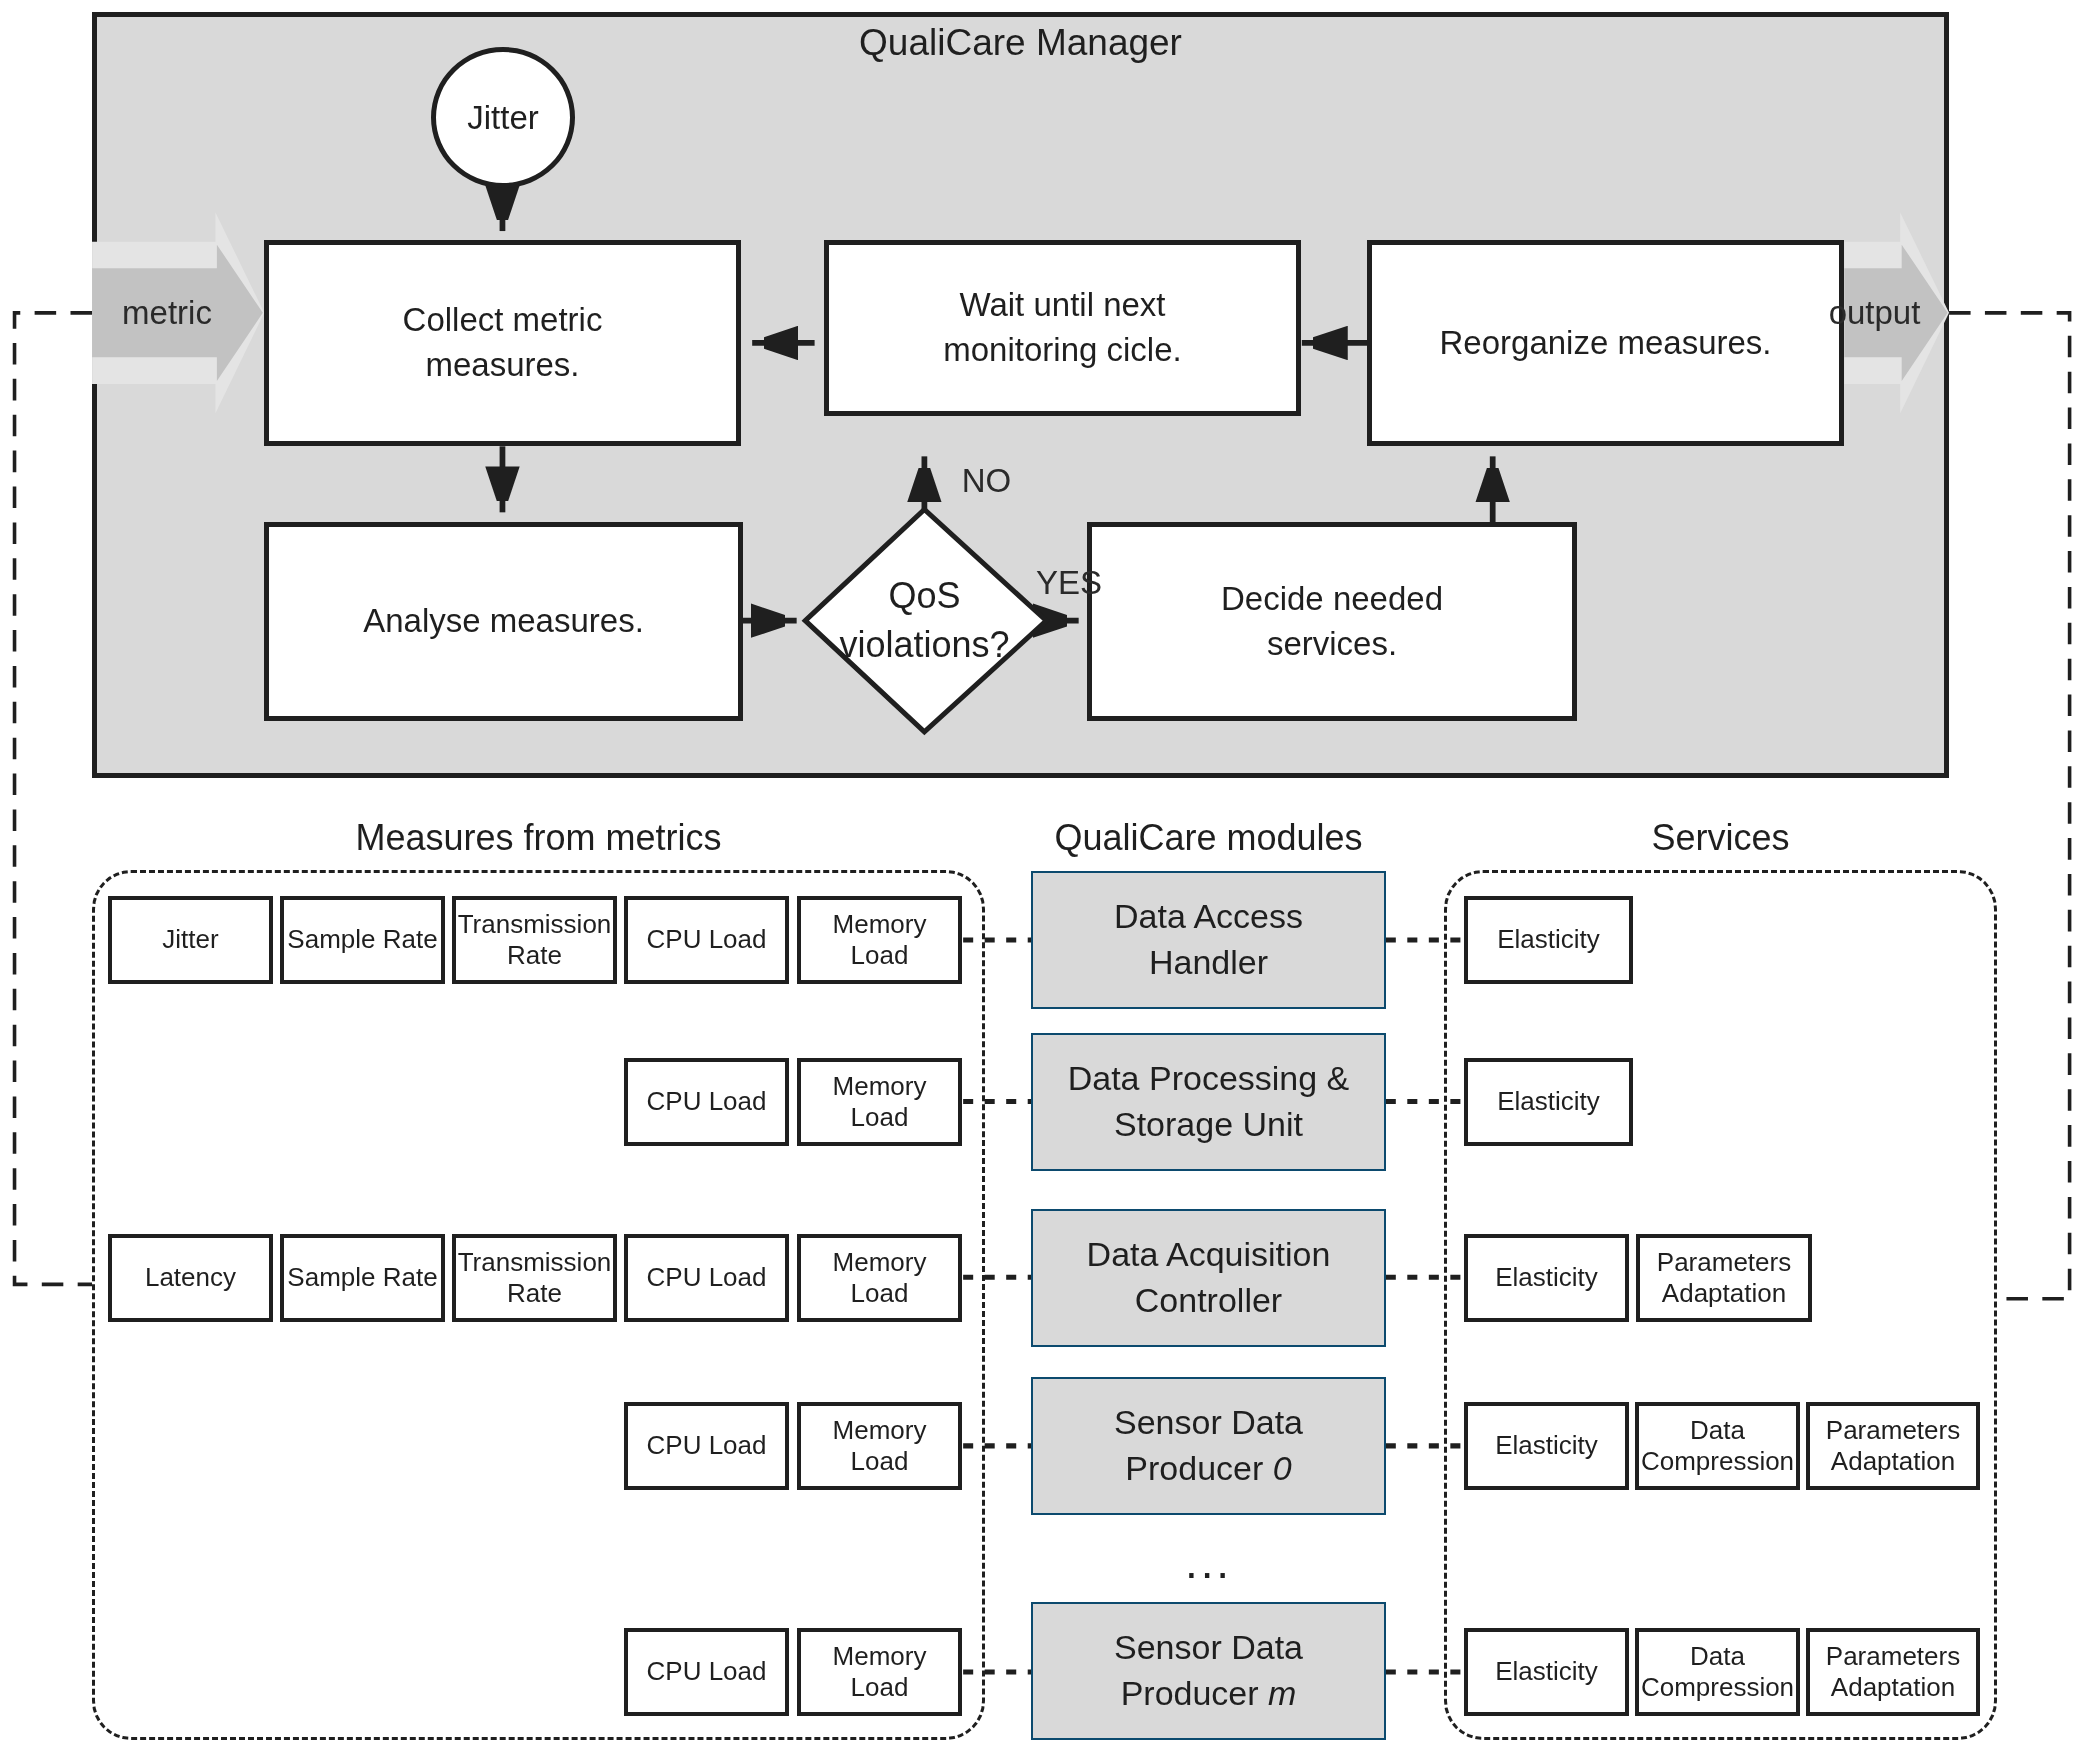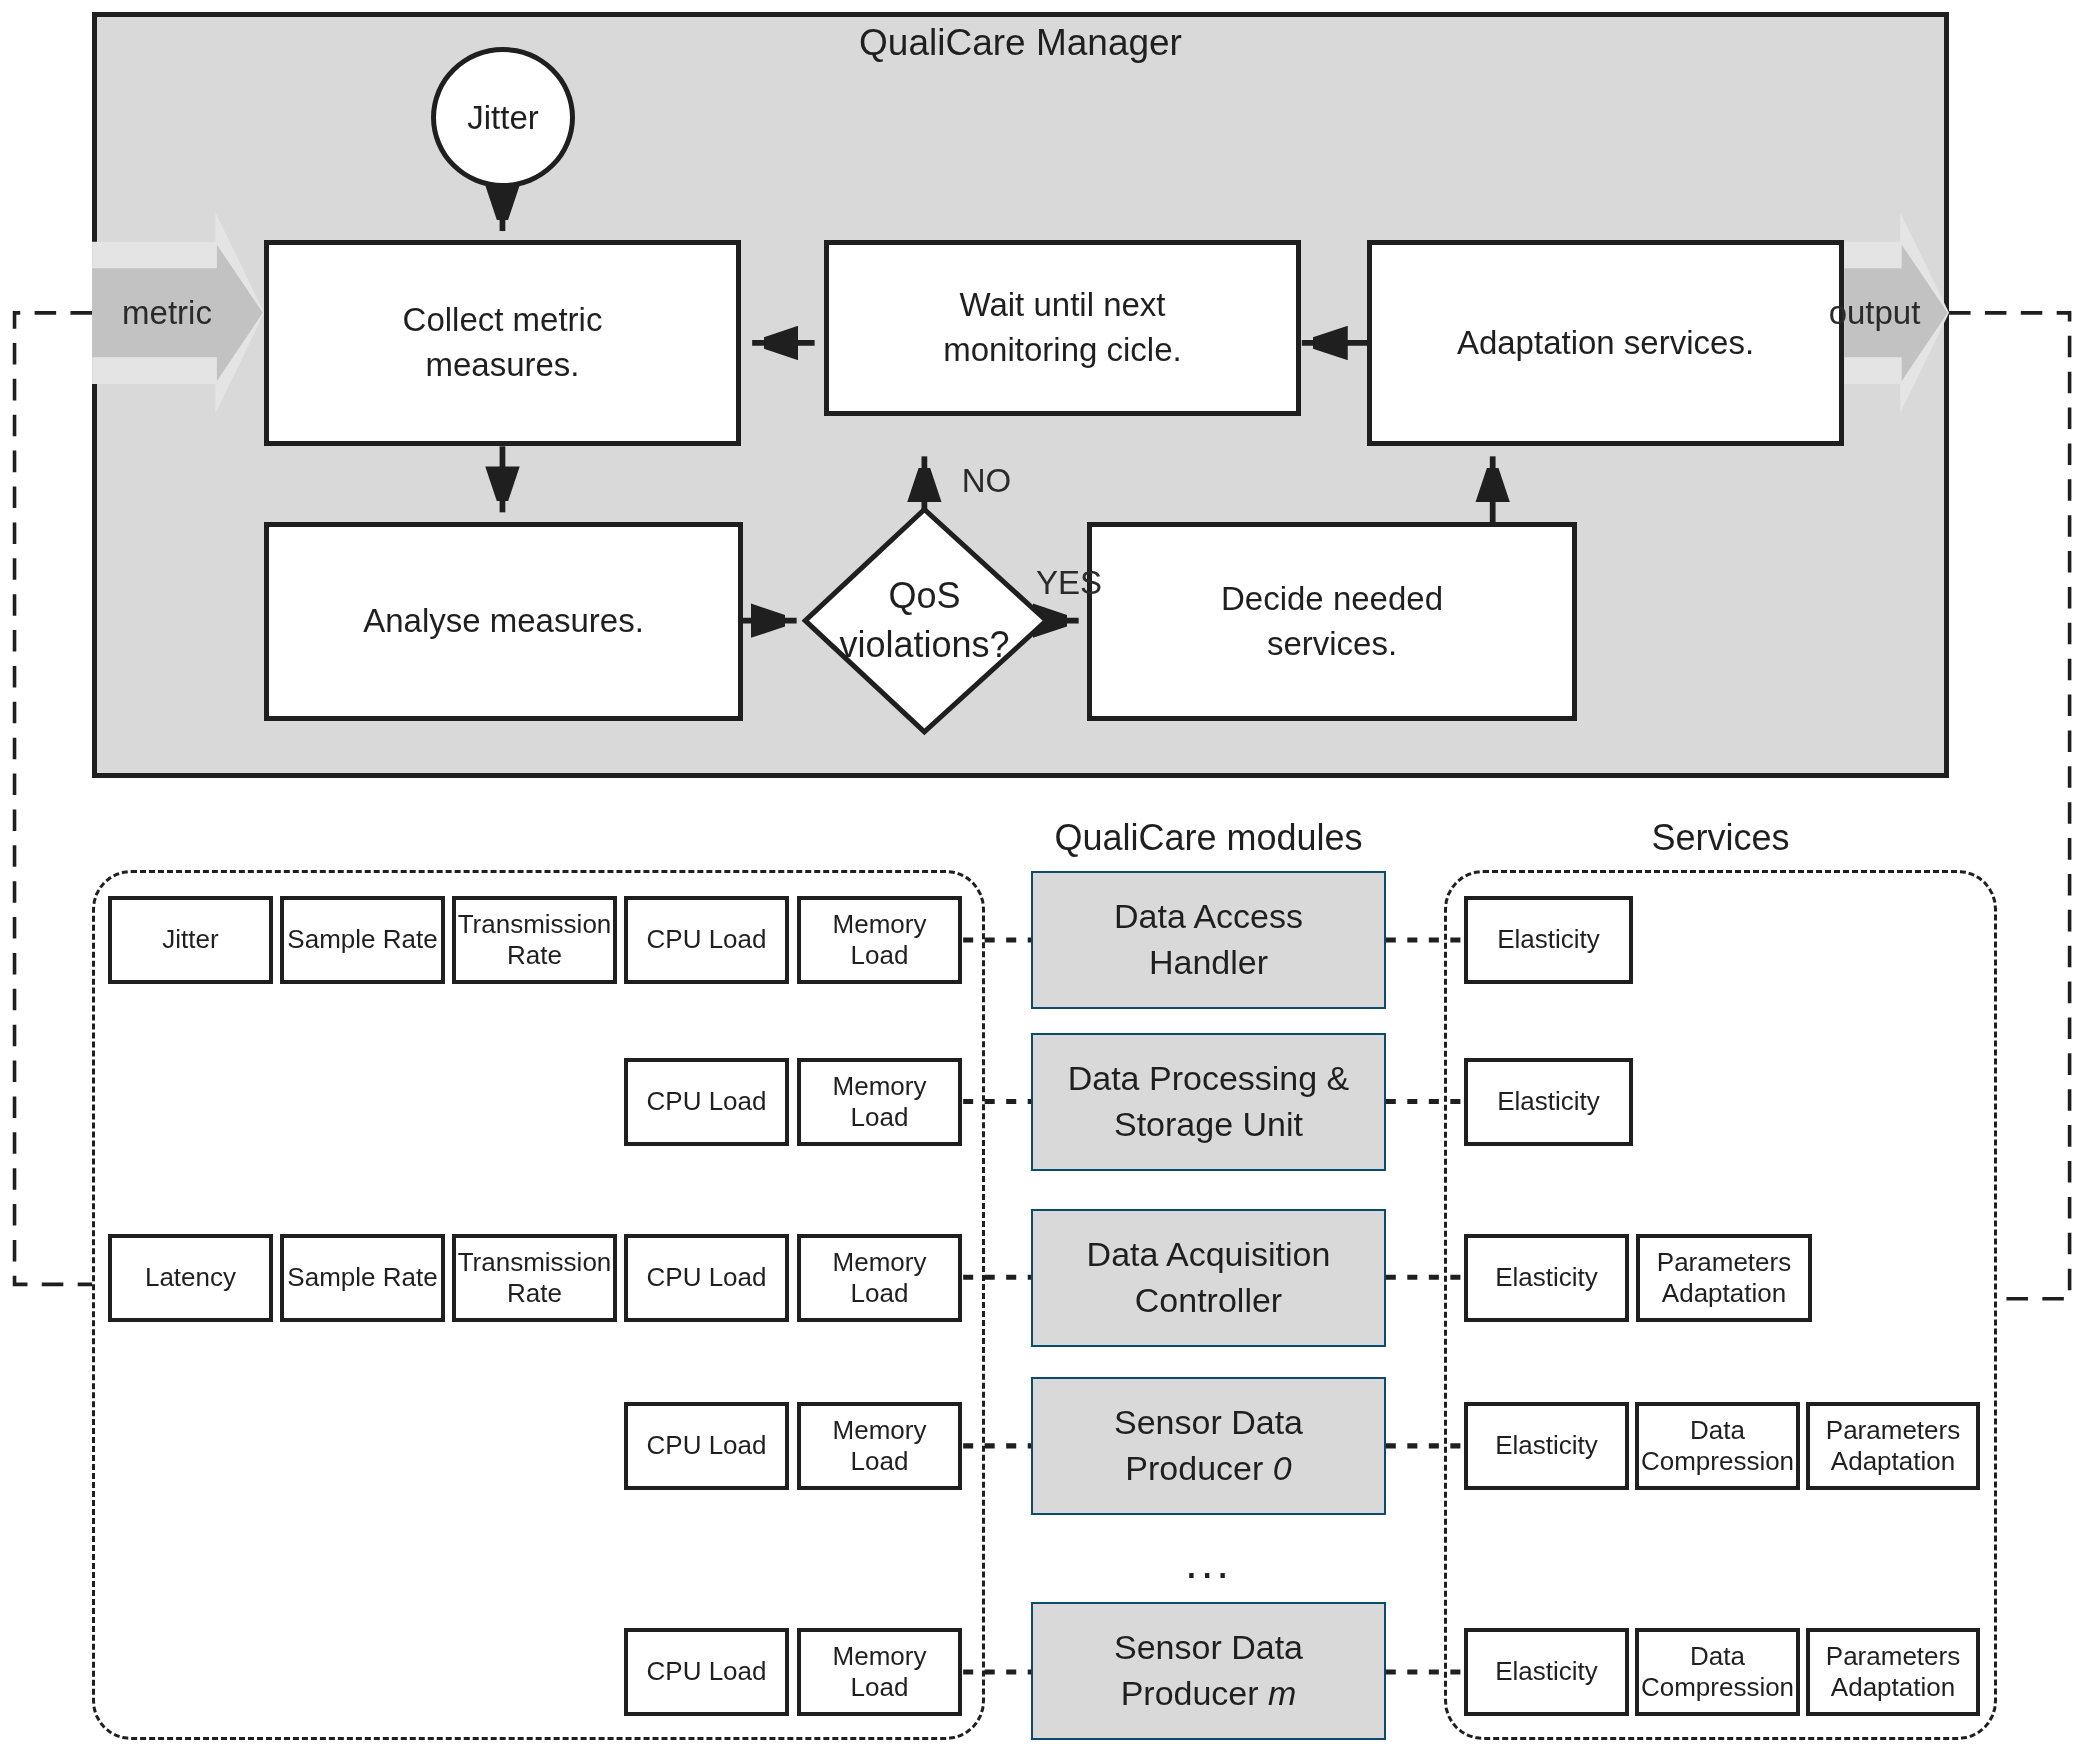--- a/index.html
+++ b/index.html
@@ -99,41 +99,42 @@
     <span>Collect metric
 measures.</span>
   </div>
 
   <div class="box flow-node" style="left:824px;top:240px;width:477px;height:176px;">
     <span>Wait until next
 monitoring cicle.</span>
   </div>
 
   <div class="box flow-node" style="left:1367px;top:240px;width:477px;height:206px;">
-    <span>Adaptation services.</span>
+    <span>Reorganize measures.</span>
   </div>
 
   <div class="box flow-node" style="left:264px;top:522px;width:479px;height:199px;">
     <span>Analyse measures.</span>
   </div>
 
   <div class="box flow-node" style="left:1087px;top:522px;width:490px;height:199px;">
     <span>Decide needed
 services.</span>
   </div>
 
   <div class="box diamond-label" style="left:837px;top:567px;width:175px;height:108px;">QoS
 violations?</div>
 
   <div class="box edge-label" style="left:940px;top:459px;width:93px;height:43px;">NO</div>
   <div class="box edge-label" style="left:1019px;top:561px;width:100px;height:43px;">YES</div>
 
   <div class="box io-label" style="left:106px;top:291px;width:122px;height:43px;">metric</div>
   <div class="box io-label" style="left:1810px;top:291px;width:129px;height:43px;">output</div>
 
+  <div class="abs section-title" style="left:92px;top:817px;width:893px;">Measures from metrics</div>
   <div class="abs section-title" style="left:1031px;top:817px;width:355px;">QualiCare modules</div>
   <div class="abs section-title" style="left:1444px;top:817px;width:553px;">Services</div>
 
   <div class="dashed-region" style="left:92px;top:870px;width:893px;height:870px;"></div>
   <div class="dashed-region" style="left:1444px;top:870px;width:553px;height:870px;"></div>
 
   <div class="box small-box" style="left:108px;top:896px;width:165px;height:88px;"><span>Jitter</span></div>
   <div class="box small-box" style="left:280px;top:896px;width:165px;height:88px;"><span>Sample Rate</span></div>
   <div class="box small-box" style="left:452px;top:896px;width:165px;height:88px;"><span>Transmission Rate</span></div>
   <div class="box small-box" style="left:624px;top:896px;width:165px;height:88px;"><span>CPU Load</span></div>

